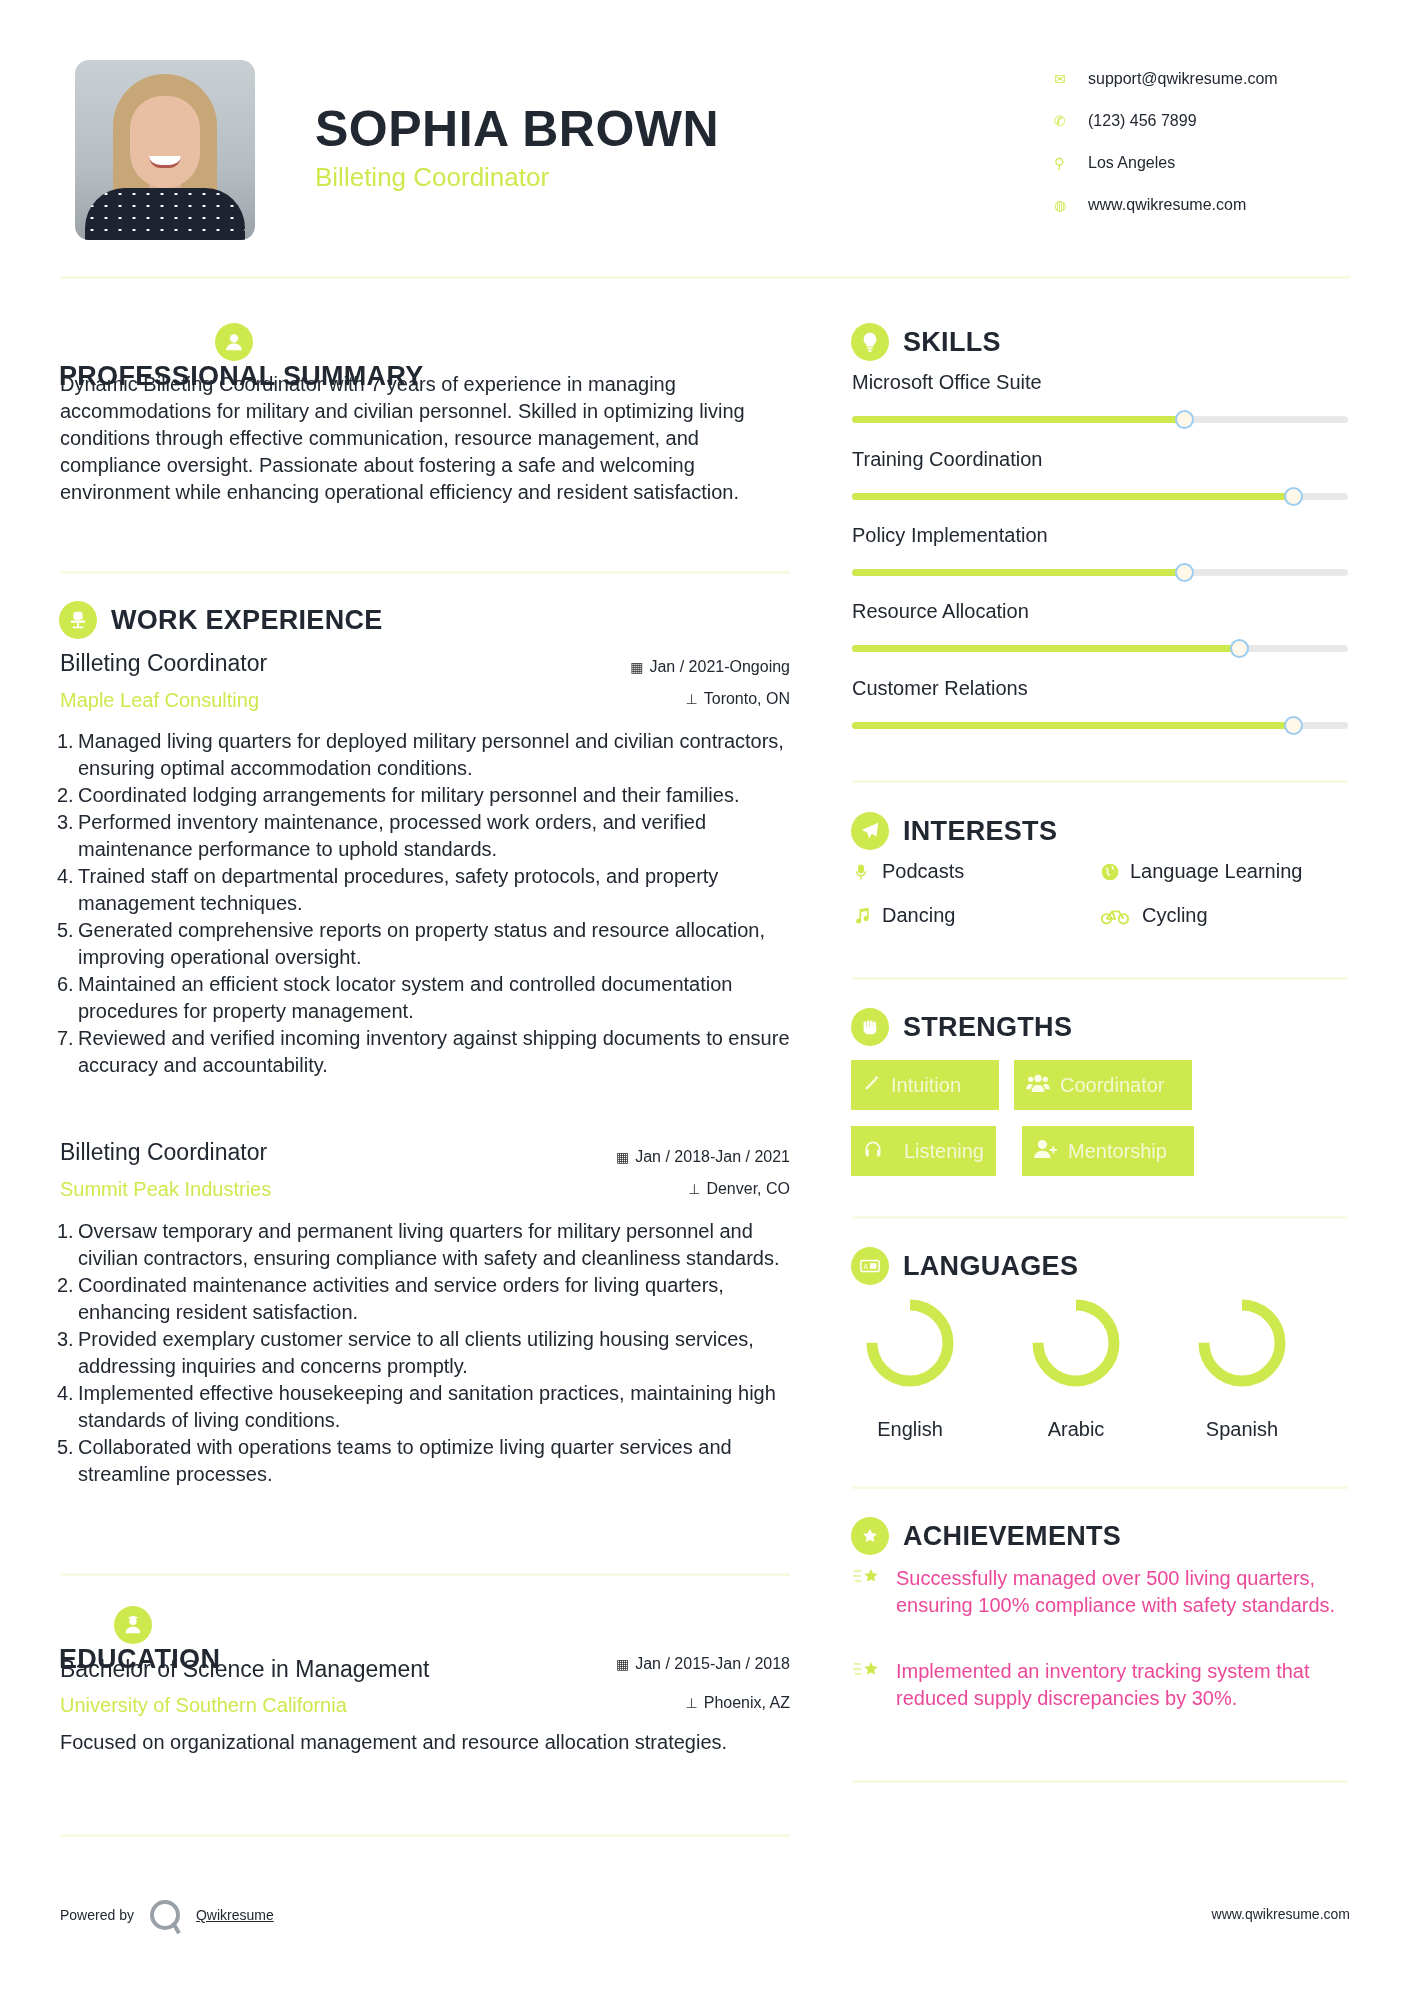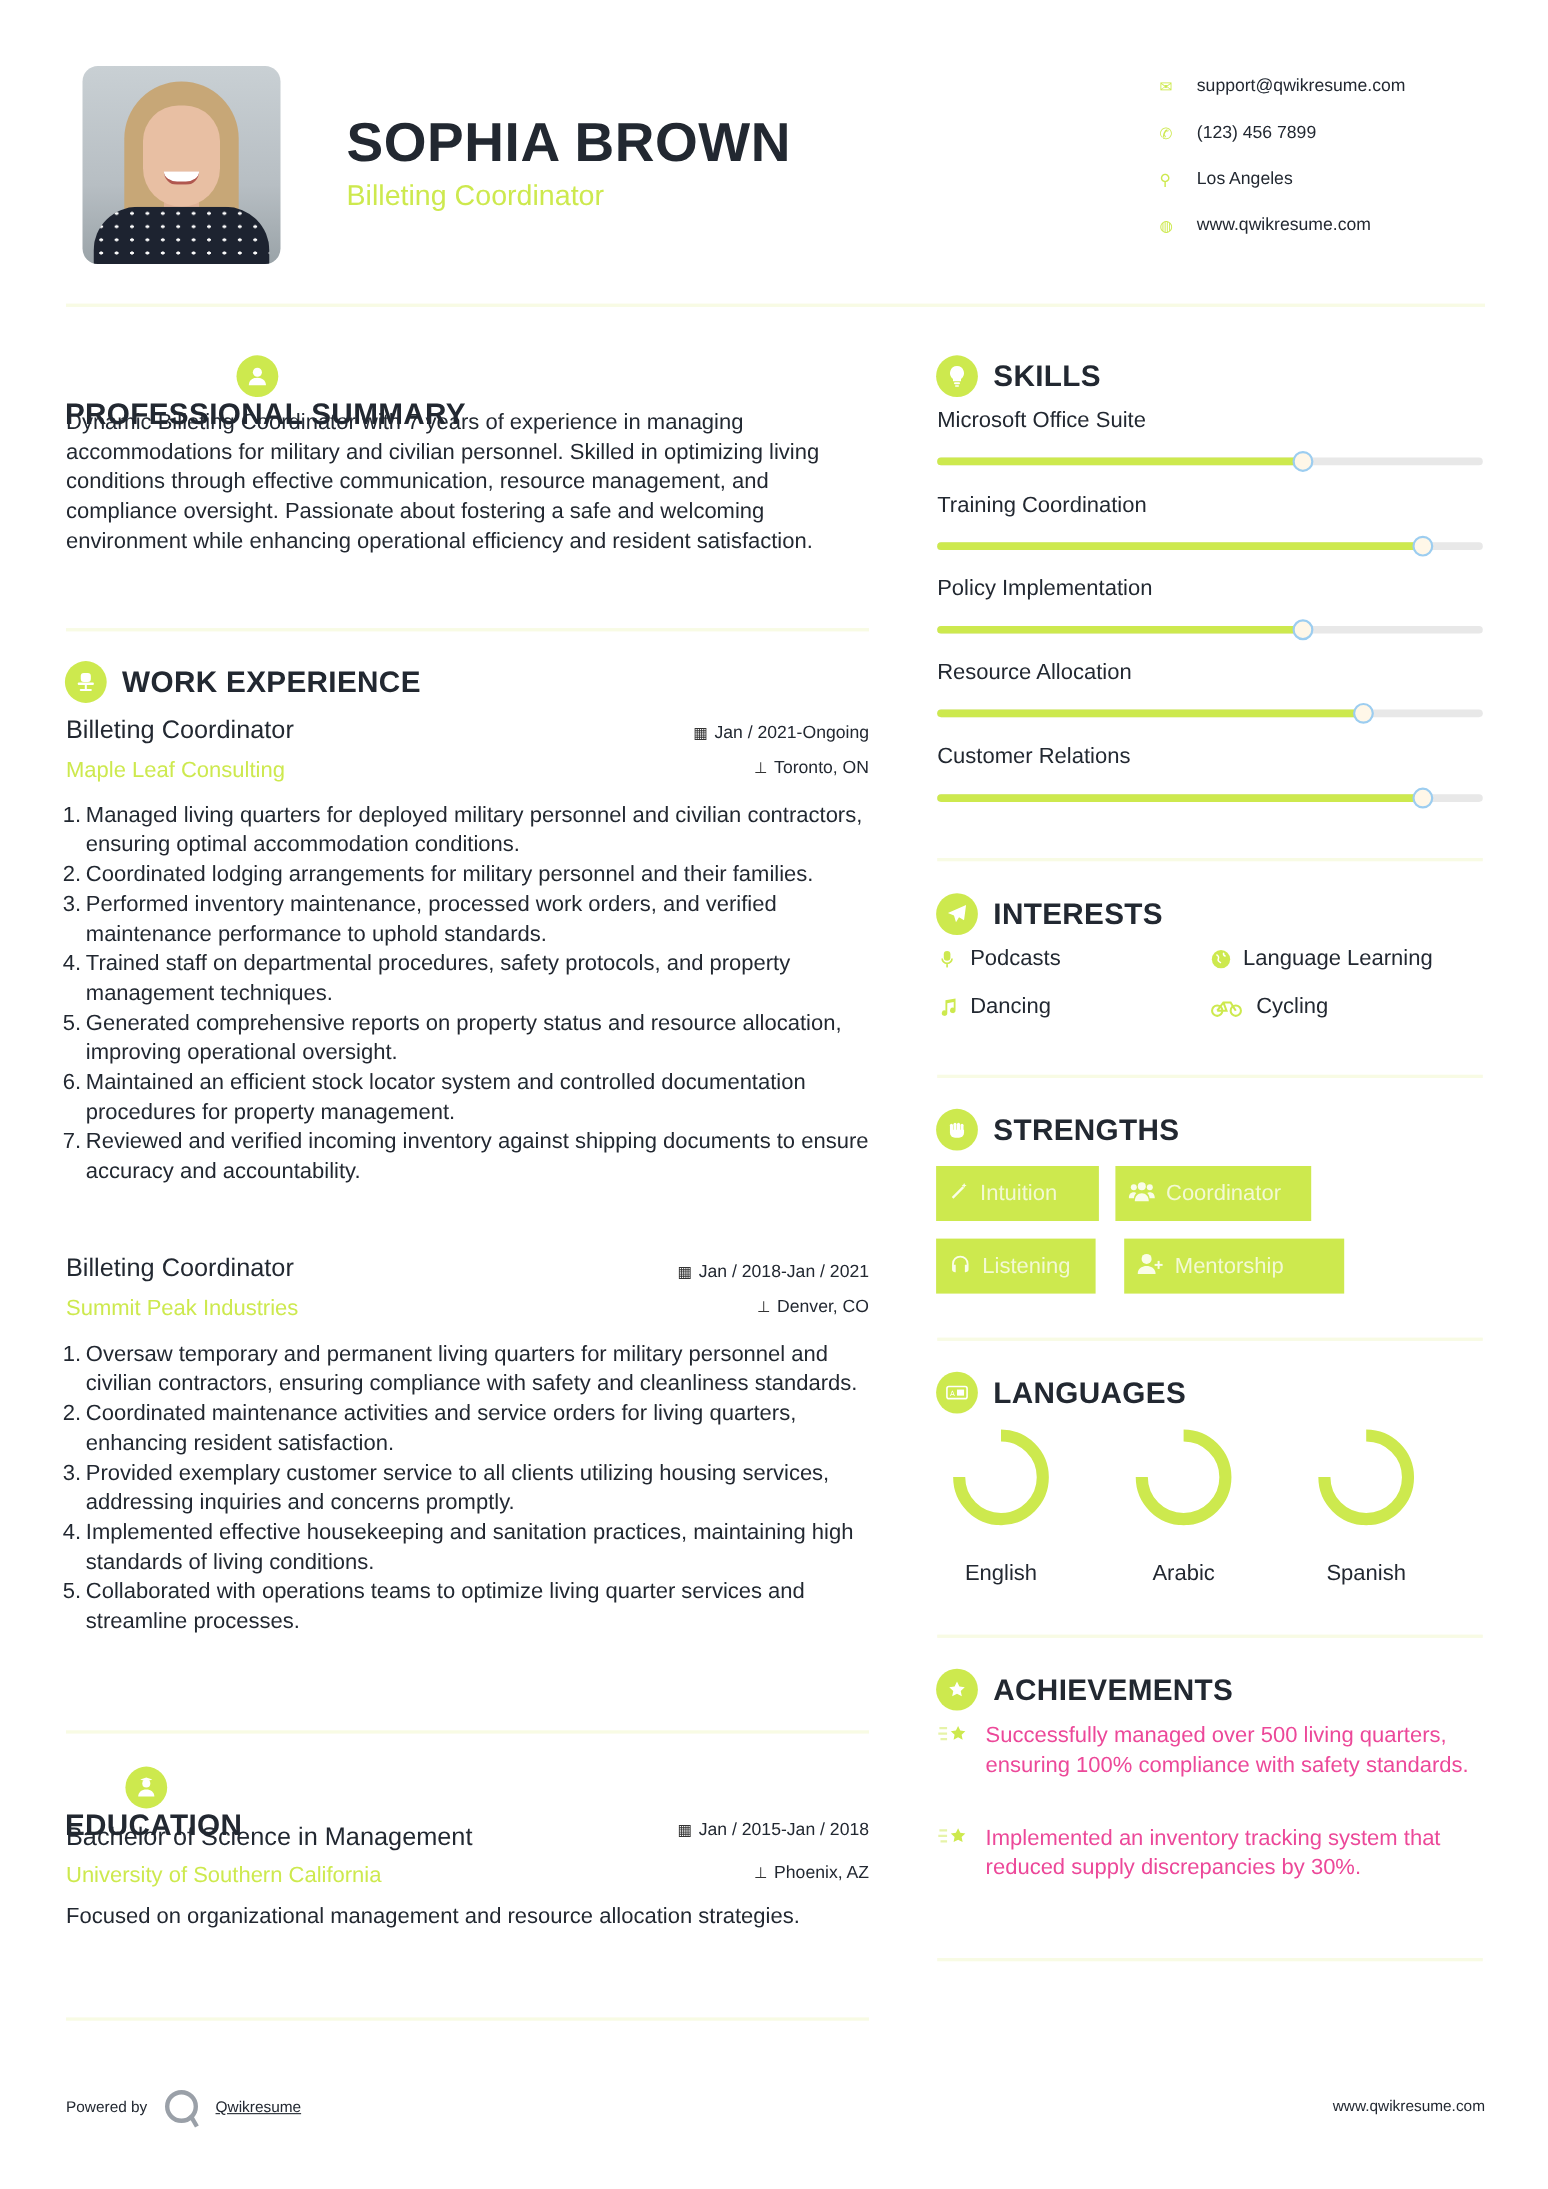--- a/index.html
+++ b/index.html
@@ -319,29 +319,29 @@
           <circle cx="13" cy="6" r="4"></circle>
           <circle cx="5" cy="7" r="3"></circle>
           <circle cx="21" cy="7" r="3"></circle>
           <path d="M6 21c0-5 3-8 7-8s7 3 7 8z"></path>
           <path d="M0 18c0-4 2-6 5-6 1 0 2 .3 2.5.8C6 14.5 5.3 16 5.2 18z"></path>
           <path d="M26 18c0-4-2-6-5-6-1 0-2 .3-2.5.8 1.5 1.7 2.2 3.2 2.3 5.2z"></path>
         </svg>
     </span>
     <span>Coordinator</span>
   </div>
-  <div class="chip" style="left:851px; top:1126px; width:145px;">
+  <div class="chip" style="left:851px; top:1126px; width:145px;justify-content:space-between;">
     <span class="chi">
       <svg viewBox="0 0 24 24" width="20" height="20" fill="#fafde8">
           <path d="M12 3a9 9 0 0 0-9 9v6a3 3 0 0 0 3 3h1v-8H5v-1a7 7 0 0 1 14 0v1h-2v8h1a3 3 0 0 0 3-3v-6a9 9 0 0 0-9-9z"></path>
         </svg>
     </span>
     <span>Listening</span>
   </div>
-  <div class="chip" style="left:1022px; top:1126px; width:200px;">
+  <div class="chip" style="left:1022px; top:1126px; width:172px;">
     <span class="chi">
       <svg viewBox="0 0 26 22" width="24" height="20" fill="#fafde8">
           <circle cx="9" cy="6" r="5"></circle>
           <path d="M0 21c0-5 4-8 9-8s9 3 9 8z"></path>
           <rect x="20" y="8" width="2" height="8"></rect>
           <rect x="17" y="11" width="8" height="2"></rect>
         </svg>
     </span>
     <span>Mentorship</span>
   </div>

